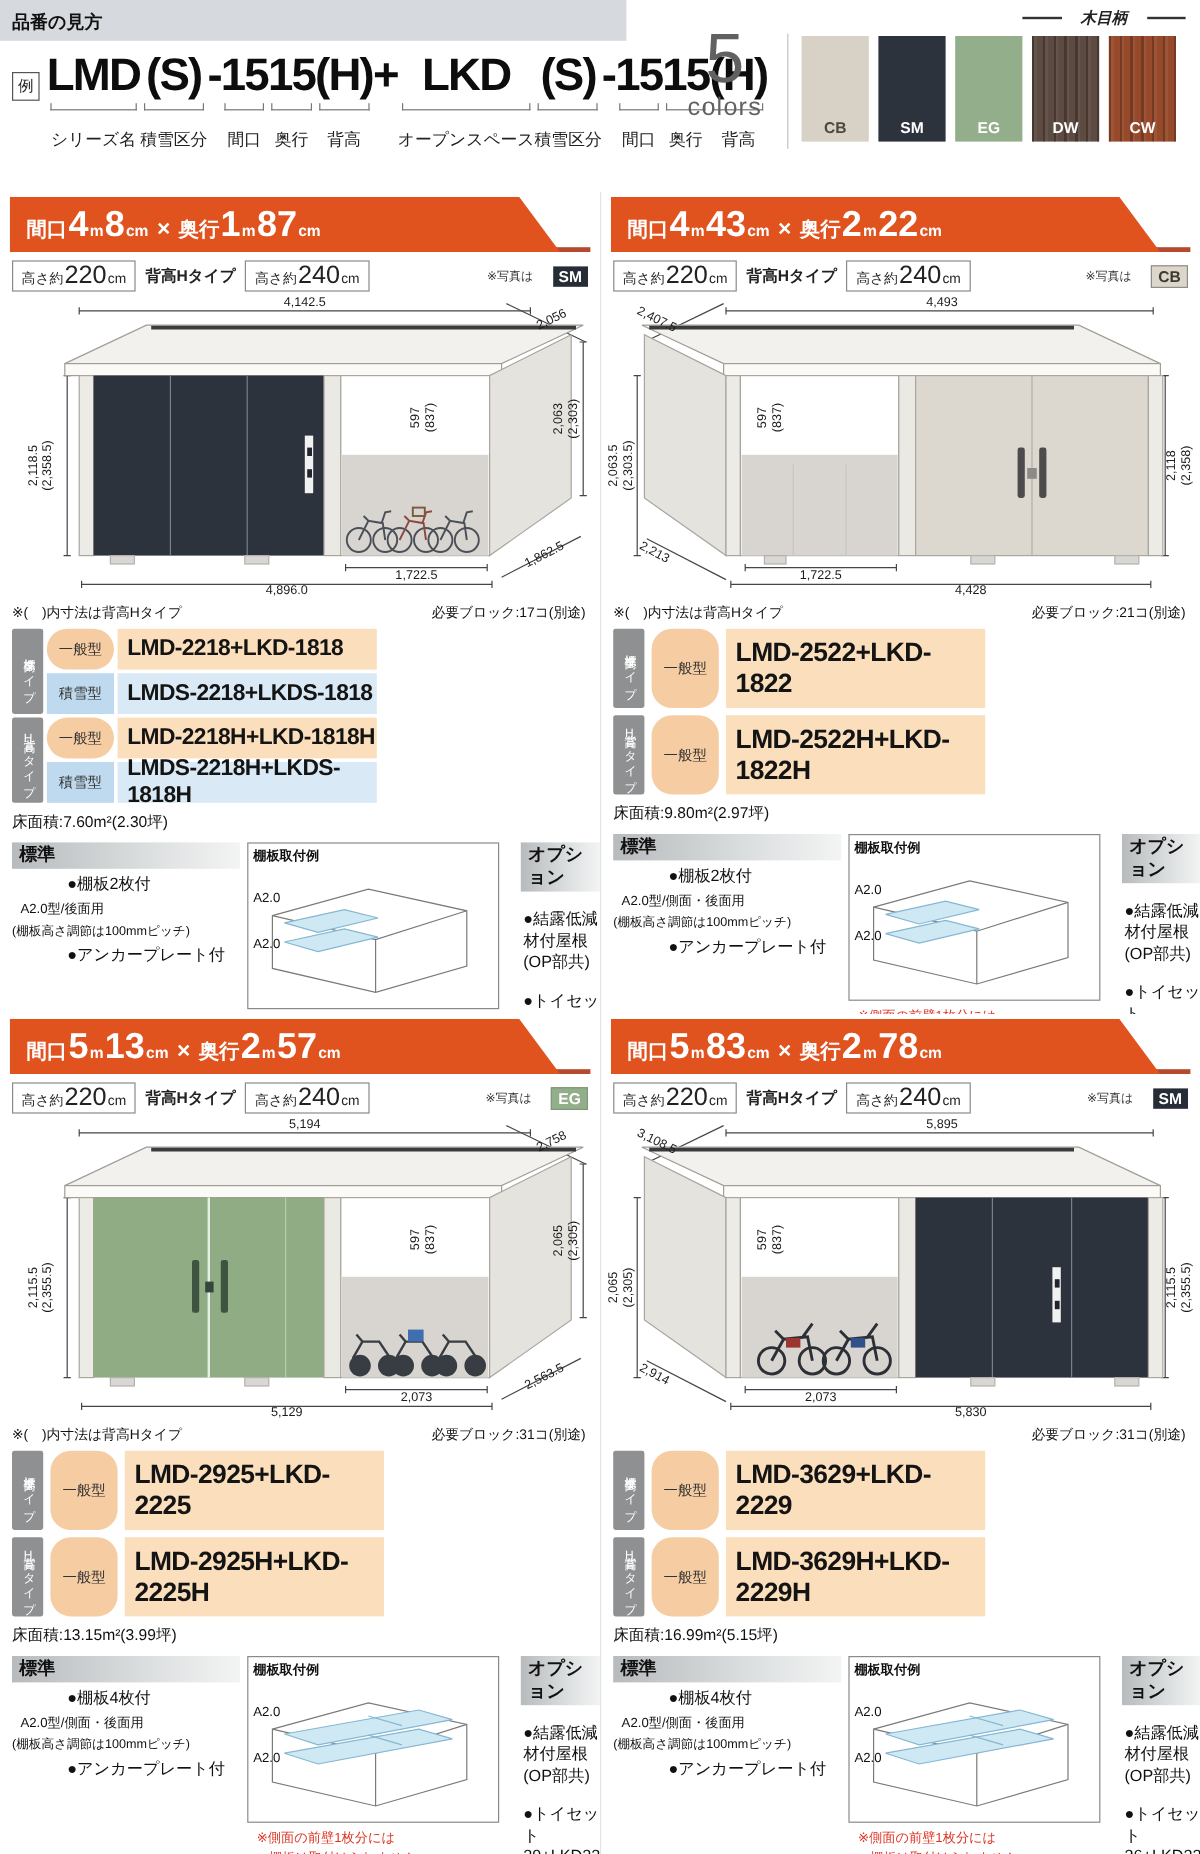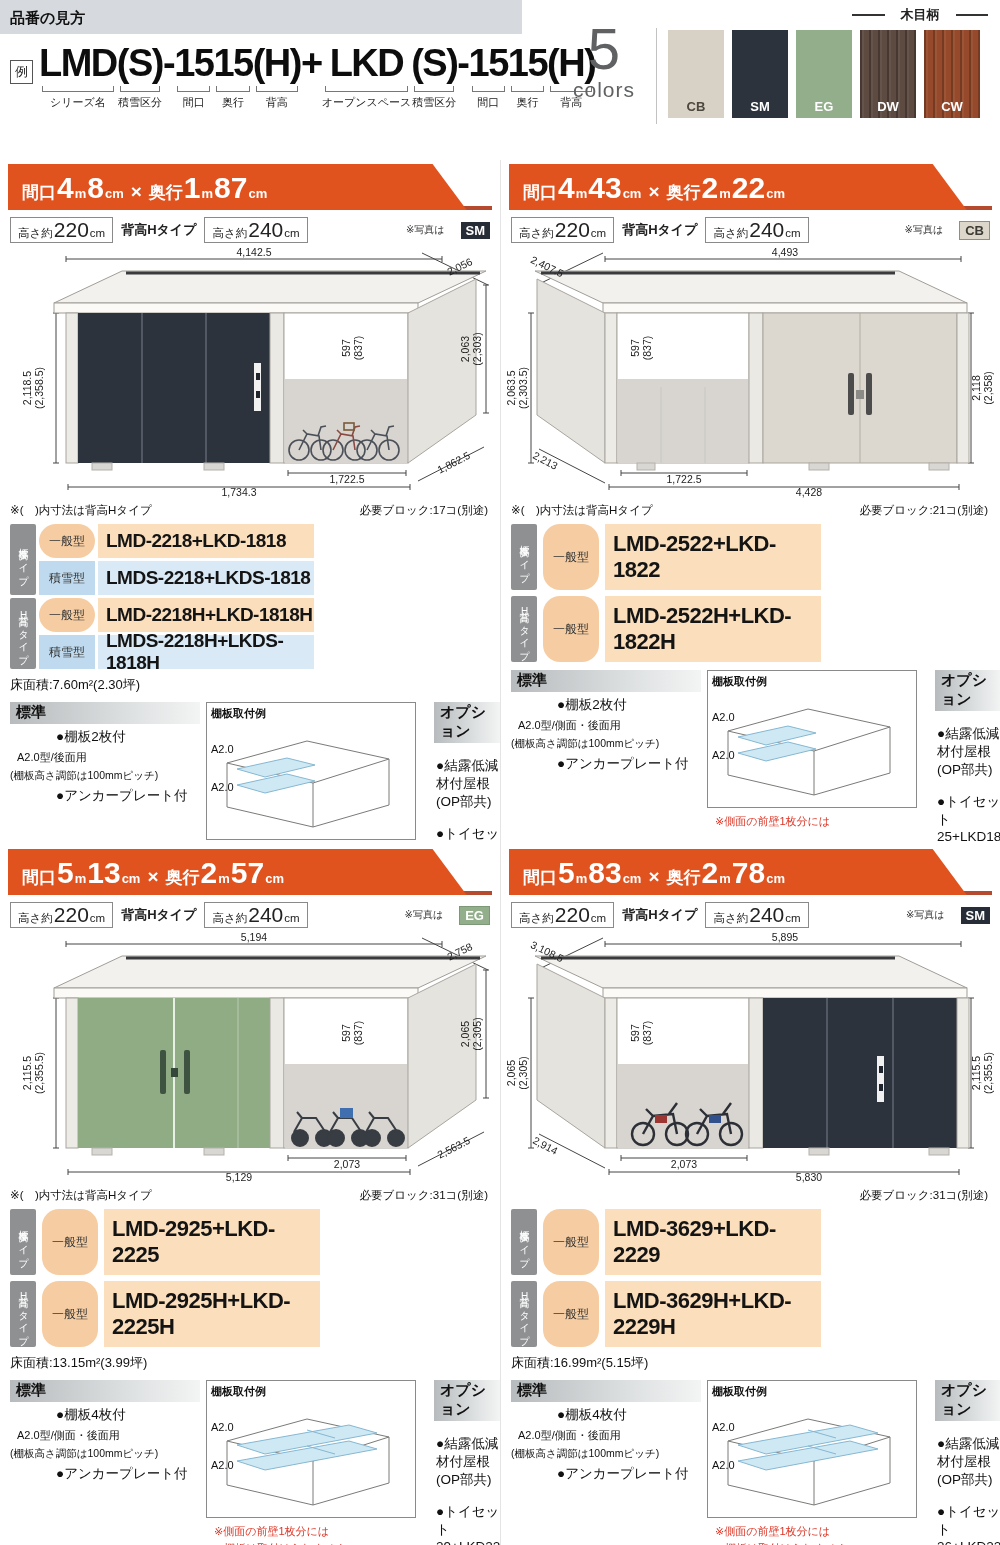--- a/index.html
+++ b/index.html
@@ -7,36 +7,36 @@
         font-family:"Liberation Sans","DejaVu Sans",sans-serif;color:#1b1b1b;}
   
   .hdr{position:relative;height:160px;}
   .grayband{position:absolute;left:0;top:0;width:522px;height:34px;background:#d6dade;}
   .grayband .t{position:absolute;left:10px;bottom:6px;font-size:15px;font-weight:bold;color:#111;}
   .coderow{position:absolute;left:10px;top:44px;display:flex;align-items:flex-start;}
   .rei{border:1px solid #555;font-size:13px;padding:2px 4px;margin:16px 6px 0 0;color:#222;}
   .seg{display:flex;flex-direction:column;align-items:center;}
   .seg b{font-size:38px;font-weight:800;letter-spacing:-1.5px;line-height:1.05;color:#0d0d0d;}
   .seg .br{height:5px;border:1px solid #777;border-top:none;align-self:stretch;margin:2px 3px 2px;}
-  .seg em{font-style:normal;font-size:11px;white-space:nowrap;color:#222;margin-top:1px;font-family:Liberation Mono, monospace;}
+  .seg em{font-style:normal;font-size:14px;white-space:nowrap;color:#222;margin-top:14px;font-family:Liberation Mono, monospace;}
   .seg.plain .br,.seg.plain em{visibility:hidden;}
   .fivecol{position:absolute;left:556px;top:20px;width:96px;text-align:center;color:#5f6163;}
   .fivecol .n{font-size:58px;line-height:1;}
   .fivecol .w{font-size:21px;letter-spacing:1px;margin-top:0px;}
   .vdiv{position:absolute;left:656px;top:28px;width:1px;height:96px;background:#c2c2c2;}
   .swatches{position:absolute;left:668px;top:30px;display:flex;gap:8px;}
   .swatch{position:relative;width:56px;height:88px;}
   .swatch .sw-label{position:absolute;left:0;right:0;bottom:4px;text-align:center;font-size:13px;font-weight:bold;}
   .sw-cb{background:#d8d1c6;}  .sw-cb .sw-label{color:#4d483f;}
   .sw-sm{background:#2d333d;}  .sw-sm .sw-label{color:#fff;}
   .sw-eg{background:#92ae8a;}  .sw-eg .sw-label{color:#fff;}
   .sw-dw{background:#5d4b42;background-image:repeating-linear-gradient(90deg,rgba(0,0,0,.25) 0 2px,rgba(255,255,255,.05) 2px 4px,transparent 4px 9px);} .sw-dw .sw-label{color:#fff;}
   .sw-cw{background:#964a2b;background-image:repeating-linear-gradient(90deg,rgba(0,0,0,.22) 0 2px,rgba(255,255,255,.06) 2px 4px,transparent 4px 9px);} .sw-cw .sw-label{color:#fff;}
   .woodhdr{position:absolute;left:852px;top:6px;width:136px;display:flex;align-items:center;gap:16px;
-           font-size:13px;font-weight:bold;color:#222;}
+           font-size:13px;font-weight:bold;color:#222;font-style:italic;}
   .woodhdr .ln{flex:1;height:2px;background:#333;}
   
   .quads{display:grid;grid-template-columns:500px 500px;}
   .quad{position:relative;padding:0 0 0 8px;box-sizing:border-box;overflow:hidden;}
   .row1{height:685px;} .row2{height:700px;}
   .col2{border-left:1px solid #e4e4e4;}
   .banner{position:relative;height:46px;margin:4px 4px 0 0;}
   .banner::after{content:"";position:absolute;left:55%;right:4px;bottom:0;height:4px;background:#b54a2e;}
   .banner .shape{position:absolute;inset:0;background:#e0521e;
                  clip-path:polygon(0 0,87% 0,94% 100%,0 100%);z-index:1;}
@@ -284,21 +284,21 @@
           </span>
       <span class="dim2" style="left:464px;top:102px;transform:translate(-50%,-50%) rotate(-90deg)">
             <i>2,063</i>
             <i>(2,303)</i>
           </span>
       <span class="dim2" style="left:345px;top:101px;transform:translate(-50%,-50%) rotate(-90deg)">
             <i>597</i>
             <i>(837)</i>
           </span>
       <span class="dim" style="left:339px;top:233px;transform:translate(-50%,-50%)">1,722.5</span>
-      <span class="dim" style="left:231px;top:246px;transform:translate(-50%,-50%)">1,734.3</span>
+      <span class="dim" style="left:231px;top:246px;transform:translate(-50%,-50%)">4,896.0</span>
       <span class="dim" style="left:446px;top:216px;transform:translate(-50%,-50%) rotate(-27deg)">1,862.5</span>
     </div>
     <div class="noterow">
       <span>※(　)内寸法は背高Hタイプ</span>
       <span>必要ブロック:17コ(別途)</span>
     </div>
     <div class="spec spec4">
       <div class="g g1">標準高タイプ</div>
       <div class="k ko" style="grid-row:1">一般型</div>
       <div class="m mo" style="grid-row:1">LMD-2218+LKD-1818</div>
@@ -433,20 +433,21 @@
       <span>必要ブロック:21コ(別途)</span>
     </div>
     <div class="spec spec2">
       <div class="g g1">標準高タイプ</div>
       <div class="k ko" style="grid-row:1">一般型</div>
       <div class="m mo" style="grid-row:1">LMD-2522+LKD-1822</div>
       <div class="g g2">背高Hタイプ</div>
       <div class="k ko" style="grid-row:2">一般型</div>
       <div class="m mo" style="grid-row:2">LMD-2522H+LKD-1822H</div>
     </div>
+    <div class="floor">床面積:9.80m²(2.97坪)</div>
     <div class="bottom">
       <div class="std">
         <div class="hbar">標準</div>
         <div class="it b">●棚板2枚付</div>
         <div class="it s1">A2.0型/側面・後面用</div>
         <div class="it s2">(棚板高さ調節は100mmピッチ)</div>
         <div class="it b">●アンカープレート付</div>
       </div>
       <div>
         <div class="shelfbox">

